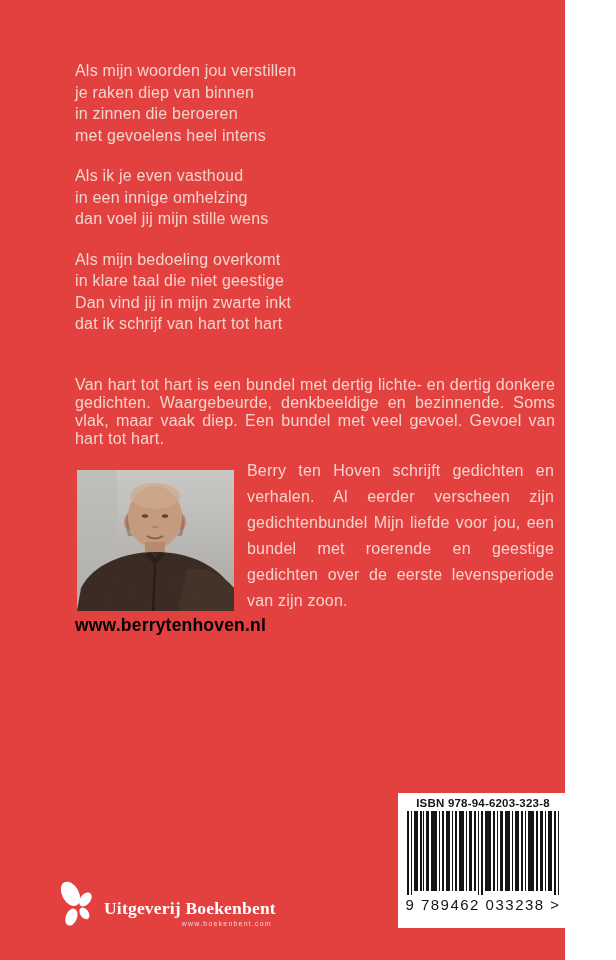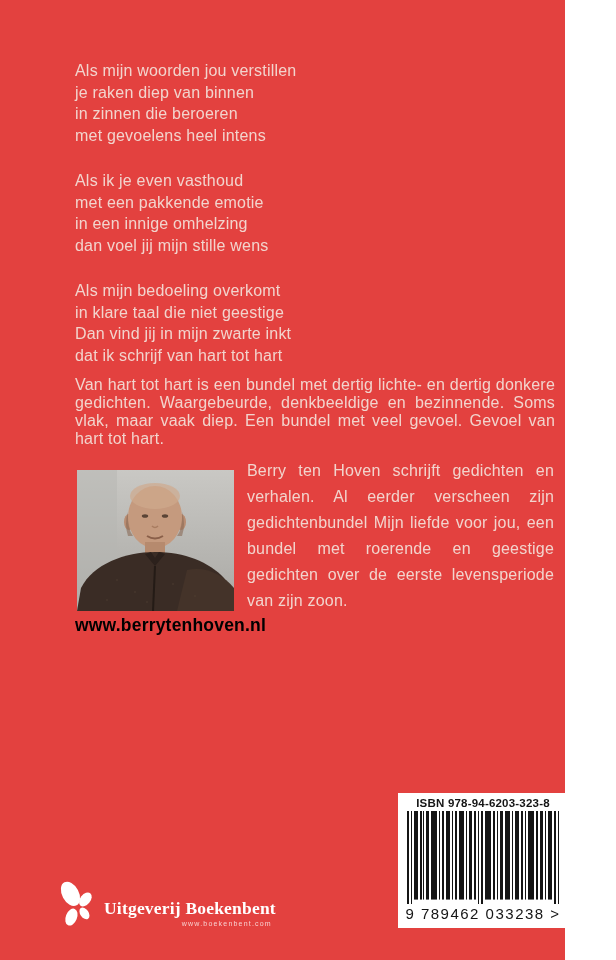--- a/index.html
+++ b/index.html
@@ -17,21 +17,21 @@
   }
 
   
   .poem {
     position: absolute;
     left: 75px; top: 60px;
     font-size: 16px;
     line-height: 21.5px;
     letter-spacing: 0.2px;
   }
-  .stanza + .stanza { margin-top: 24px; }
+  .stanza + .stanza { margin-top: 19px; }
 
   
   .blurb {
     position: absolute;
     left: 75px; top: 376px;
     width: 480px;
     font-size: 16px;
     line-height: 18px;
     letter-spacing: 0.2px;
     text-align: justify;
@@ -67,21 +67,21 @@
     color: #000000;
   }
 
   
   .barcode {
     position: absolute;
     left: 398px; top: 793px;
     width: 170px; height: 135px;
     background: #ffffff;
     box-sizing: border-box;
-    padding: 4px 7px 6px 7px;
+    padding: 4px 7px 15px 7px;
     display: flex;
     flex-direction: column;
     align-items: center;
     color: #151515;
   }
   .isbn-label {
     font-size: 11.5px;
     font-weight: 600;
     letter-spacing: 0.2px;
     white-space: nowrap;
@@ -135,21 +135,20 @@
 
   <div class="poem">
     <div class="stanza">
       <div class="poem-line">Als mijn woorden jou verstillen</div>
       <div class="poem-line">je raken diep van binnen</div>
       <div class="poem-line">in zinnen die beroeren</div>
       <div class="poem-line">met gevoelens heel intens</div>
     </div>
     <div class="stanza">
       <div class="poem-line">Als ik je even vasthoud</div>
-      <div class="poem-line">met een pakkende emotie</div>
       <div class="poem-line">in een innige omhelzing</div>
       <div class="poem-line">dan voel jij mijn stille wens</div>
     </div>
     <div class="stanza">
       <div class="poem-line">Als mijn bedoeling overkomt</div>
       <div class="poem-line">in klare taal die niet geestige</div>
       <div class="poem-line">Dan vind jij in mijn zwarte inkt</div>
       <div class="poem-line">dat ik schrijf van hart tot hart</div>
     </div>
   </div>

